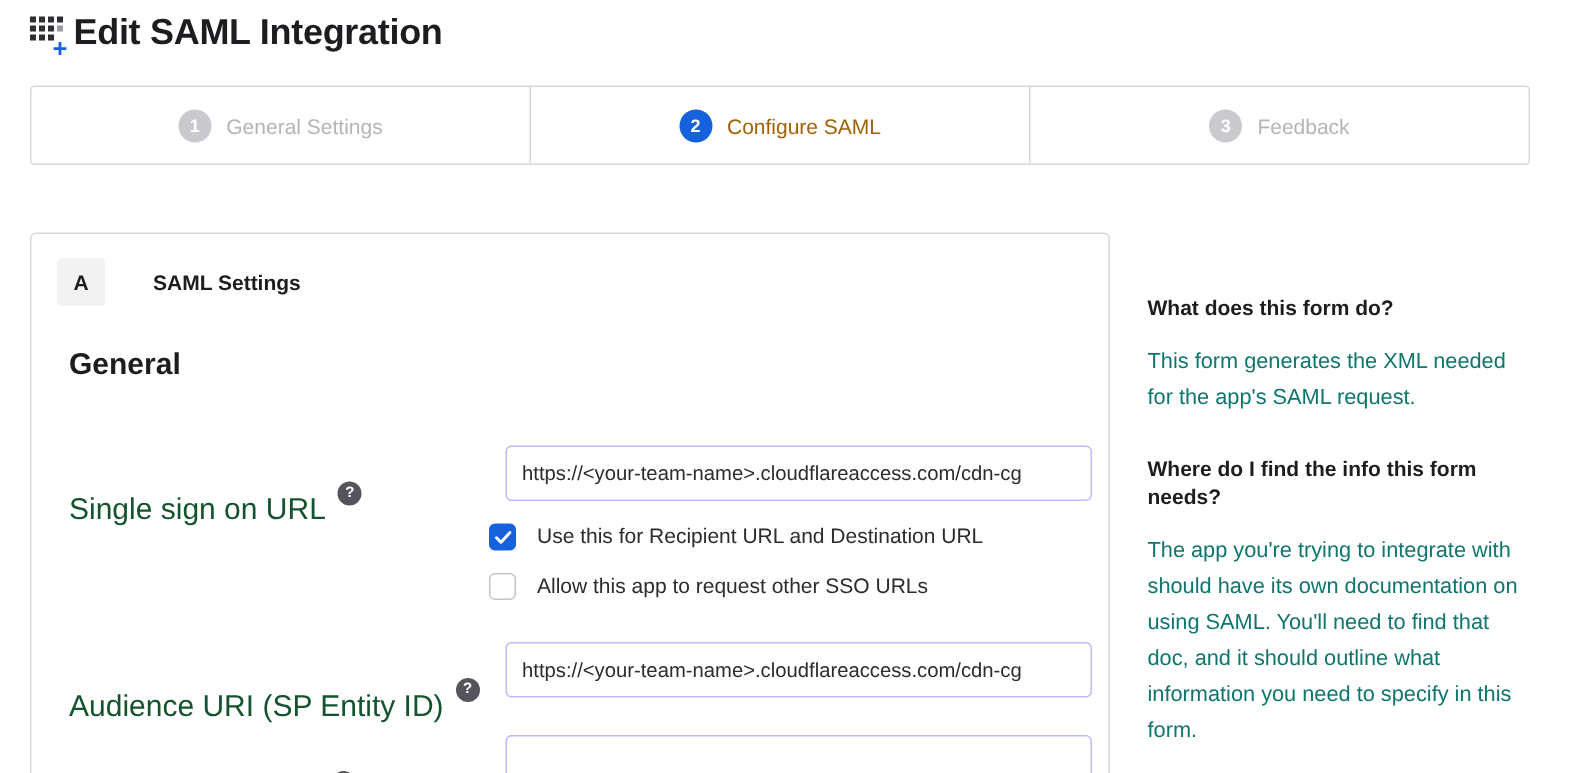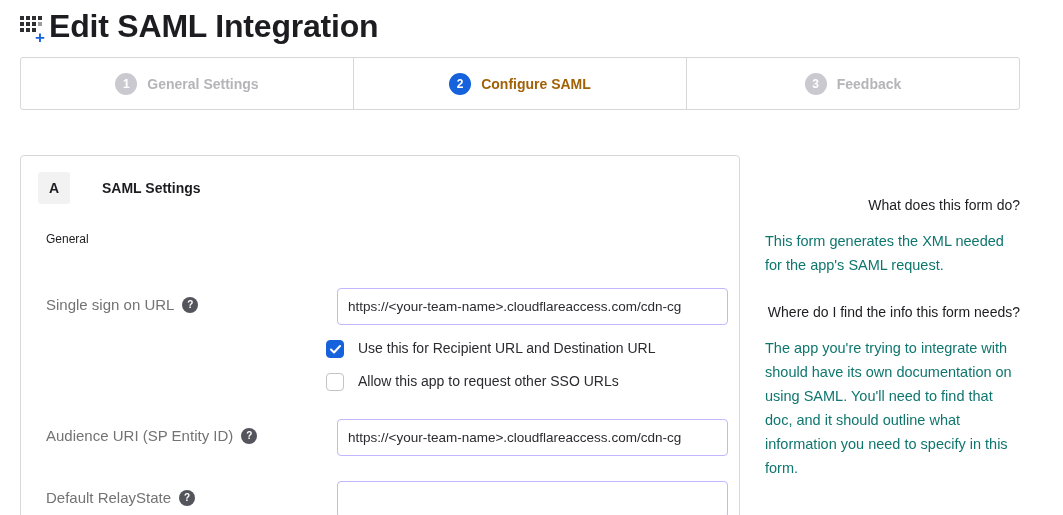--- a/index.html
+++ b/index.html
@@ -8,66 +8,66 @@
 
   
   .page-header { position: absolute; left: 20px; top: 8px; display: flex; align-items: center; }
   .app-grid-icon { position: relative; width: 26px; height: 24px; margin-right: 3px; margin-top: 2px; }
   .app-grid-icon .grid { display: grid; grid-template-columns: repeat(4, 4px); grid-auto-rows: 4px; gap: 2px; }
   .app-grid-icon .sq { background: #2e2e33; }
   .app-grid-icon .sq.dim { background: #9b9ba1; }
   .app-grid-icon .sq.empty { background: transparent; }
   .app-grid-icon .plus { position: absolute; right: 1px; bottom: -6px; color: #1662dd;
     font-size: 17px; font-weight: 700; line-height: 1; }
-  .page-title { font-size: 32px; font-weight: 700; letter-spacing: -0.2px; }
+  .page-title { font-size: 24px; font-weight: 700; letter-spacing: -0.2px; }
 
   
   .steps { position: absolute; left: 20px; top: 57px; width: 1000px; height: 53px;
     border: 1px solid #d7d7da; border-radius: 3px; display: flex; background: #fff; }
   .step { flex: 1; display: flex; align-items: center; justify-content: center; gap: 10px; cursor: default; }
   .step + .step { border-left: 1px solid #d7d7da; }
   .step-circle { width: 22px; height: 22px; border-radius: 50%; display: flex; align-items: center;
     justify-content: center; font-size: 12px; font-weight: 700; color: #fff; background: #c9c9cf; }
   .step.active .step-circle { background: #1662dd; }
-  .step-label { font-size: 14px; font-weight: 700; color: #b4b4ba; }
+  .step-label { font-size: 14px; font-weight: 400; color: #b4b4ba; }
   .step.active .step-label { color: #a16207; }
 
   
   .panel { position: absolute; left: 20px; top: 155px; width: 720px; height: 420px;
     border: 1px solid #d7d7da; border-radius: 4px; background: #fff; }
   .panel-header { display: flex; align-items: center; padding: 16px 17px 0 17px; }
   .panel-badge { width: 32px; height: 32px; background: #f2f2f3; border-radius: 3px;
     display: flex; align-items: center; justify-content: center; font-size: 14px; font-weight: 600; }
   .panel-title { margin-left: 32px; font-size: 14px; font-weight: 700; text-align: right; }
-  .section-heading { margin: 28px 0 0 25px; font-size: 12px; font-weight: 400; }
+  .section-heading { margin: 28px 0 0 25px; font-size: 20px; font-weight: 700; }
 
   .form-row { position: relative; margin-left: 25px; }
   .field-label-wrap { position: absolute; left: 0; top: 8px; display: flex; align-items: center; gap: 8px; }
-  .field-label { font-size: 15px; color: #737373; }
+  .field-label { font-size: 20px; color: #14532d; margin-top: 24px; }
   .help-icon { width: 16px; height: 16px; border-radius: 50%; background: #54545c; color: #fff;
     font-size: 10px; font-weight: 700; display: inline-flex; align-items: center;
     justify-content: center; cursor: pointer; }
   .input-col { margin-left: 280px; width: 391px; }
   .text-input { width: 100%; height: 37px; border: 1px solid #c4b5fd; border-radius: 4px;
     padding: 0 10px; font-size: 13.5px; color: #2b2b30; font-family: "Liberation Sans", sans-serif;
     white-space: nowrap; overflow: hidden; background: #fff; margin-left: 11px; }
   .row-sso { margin-top: 42px; }
   .row-audience { margin-top: 28px; }
   .row-relay { margin-top: 25px; }
 
   .checkbox-row { display: flex; align-items: flex-start; gap: 14px; margin-top: 15px; }
   .checkbox { width: 18px; height: 18px; border-radius: 4px; border: 1px solid #c3c3c8;
     background: #fff; flex: 0 0 auto; cursor: pointer; display: flex; align-items: center; justify-content: center; }
   .checkbox.checked { background: #1662dd; border-color: #1662dd; }
   .checkbox.checked svg { display: block; }
   .checkbox-label { font-size: 14px; color: #2b2b30; }
 
   
   .help-sidebar { position: absolute; left: 765px; top: 196px; width: 255px; }
-  .help-heading { font-size: 14px; font-weight: 400; line-height: 1.35; text-align: right; }
+  .help-heading { font-size: 14px; font-weight: 700; line-height: 1.35; }
   .help-body { margin-top: 14px; margin-bottom: 26px; font-size: 14.5px; line-height: 1.66; color: #0f766e; }
 </style>
 </head>
 <body>
 
 <div class="page-header">
   <span class="app-grid-icon">
     <span class="grid">
       <span class="sq"></span>
         <span class="sq"></span>

